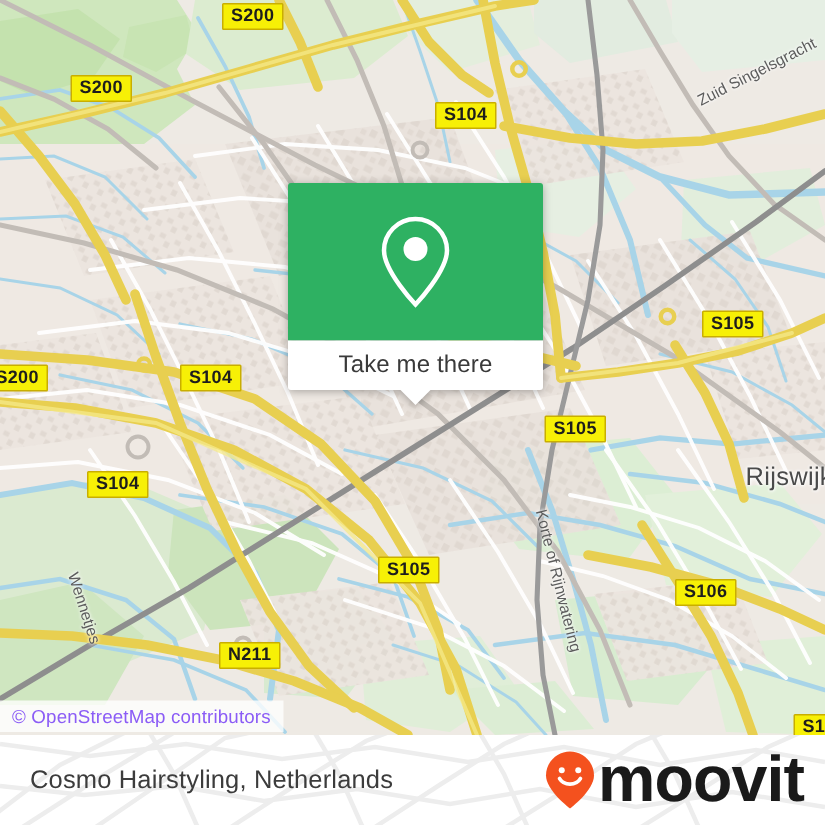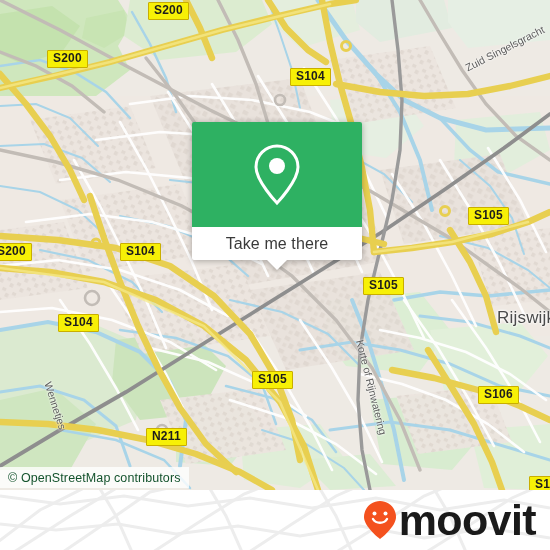--- a/index.html
+++ b/index.html
@@ -28,21 +28,21 @@
   
   #attribution {
     position: absolute;
     left: 0; top: 467px;
     height: 21px;
     padding: 0 8px;
     display: flex;
     align-items: center;
     background: rgba(255,255,255,0.78);
     font-size: 12.5px;
-    color: #14532d;
+    color: #8b5cf6;
     letter-spacing: 0.1px;
     white-space: nowrap;
     z-index: 30;
   }
 
   
   #callout {
     position: absolute;
     left: 192px; top: 122px;
     width: 170px;
@@ -359,21 +359,21 @@
     <div class="shield" style="left:148px; top:2px;">S200</div>
     <div class="shield" style="left:47px;  top:50px;">S200</div>
     <div class="shield" style="left:290px; top:68px;">S104</div>
     <div class="shield" style="left:-9px;  top:243px;">S200</div>
     <div class="shield" style="left:120px; top:243px;">S104</div>
     <div class="shield" style="left:468px; top:207px;">S105</div>
     <div class="shield" style="left:363px; top:277px;">S105</div>
     <div class="shield" style="left:58px;  top:314px;">S104</div>
     <div class="shield" style="left:252px; top:371px;">S105</div>
     <div class="shield" style="left:146px; top:428px;">N211</div>
-    <div class="shield" style="left:478px; top:386px;text-align:right;">S106</div>
+    <div class="shield" style="left:450px; top:386px;text-align:right;">S106</div>
     <div class="shield" style="left:529px; top:476px;">S10</div>
 
     <div class="place" style="left:497px; top:308px;">Rijswijk</div>
 
     <div class="waterlabel" style="left:466px; top:62px; transform: rotate(-27deg);">Zuid Singelsgracht</div>
     <div class="waterlabel" style="left:360px; top:334px; transform: rotate(76deg);">Korte of Rijnwatering</div>
     <div class="waterlabel" style="left:48px; top:376px; transform: rotate(72deg);">Wennetjes</div>
 
     <div id="attribution">
       <span>© OpenStreetMap contributors</span>
@@ -403,20 +403,21 @@
         <path d="M420,66 L468,36 L512,8 L548,-8"></path>
         <path d="M0,34 L56,40 L118,34 L176,44 L238,36 L300,46 L360,36 L424,48 L488,38 L550,48"></path>
         <path d="M0,6 L60,14 L124,6 L188,16 L250,8 L312,18 L376,8 L440,20 L504,10 L550,18"></path>
         <path d="M96,-8 L116,26 L132,62"></path>
         <path d="M206,-8 L226,26 L242,62"></path>
         <path d="M316,-8 L336,26 L352,62"></path>
         <path d="M430,-8 L450,26 L466,62"></path>
       </g>
     </svg>
 
+    <div id="footer-title">Cosmo Hairstyling, Netherlands</div>
 
     <div id="brand">
       <svg width="34" height="40" viewBox="0 0 34 40">
         <path d="M17 1 C8.2 1 1 8.2 1 17 C1 27 17 39 17 39 C17 39 33 27 33 17 C33 8.2 25.8 1 17 1 Z" fill="#f4511e"></path>
         <circle cx="11.5" cy="13.5" r="2" fill="#ffffff"></circle>
         <circle cx="22.5" cy="13.5" r="2" fill="#ffffff"></circle>
         <path d="M10 19 C13 24 21 24 24 19" fill="none" stroke="#ffffff" stroke-width="2.4" stroke-linecap="round"></path>
       </svg>
       <span class="wordmark">moovit</span>
     </div>

